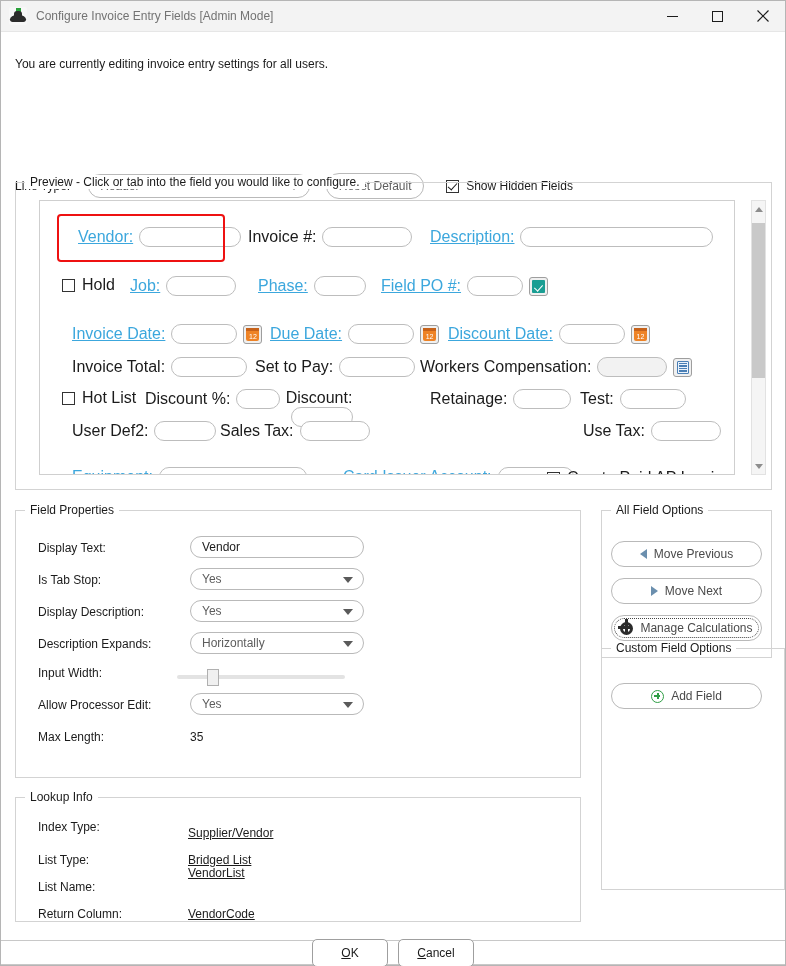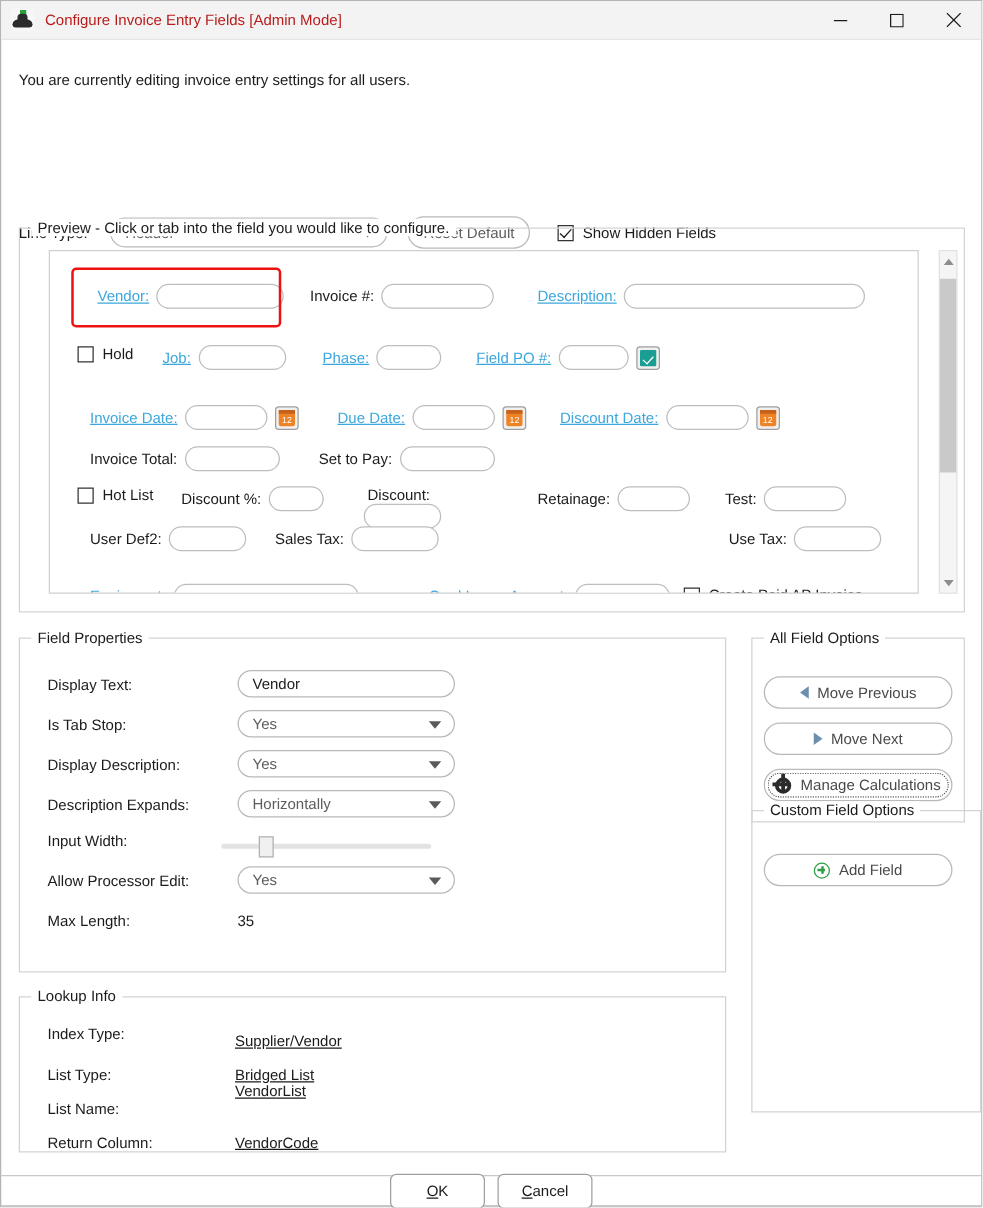--- a/index.html
+++ b/index.html
@@ -40,21 +40,21 @@
   }
   .title-icon .dome {
     position: absolute; left: 5px; right: 5px; top: 4px; height: 7px;
     background: #2b2b2b; border-radius: 3px 3px 0 0;
   }
   .title-icon .flag {
     position: absolute; left: 7px; top: 1px; width: 5px; height: 4px;
     background: #2aa13a;
   }
   .title-text {
-    font-size: 12px; color: #b91c1c; flex: 1 1 auto;
+    font-size: 12px; color: #737373; flex: 1 1 auto;
     white-space: nowrap; overflow: hidden;
   }
   .win-btns { display: flex; height: 31px; }
   .win-btn {
     width: 45px; height: 31px;
     display: flex; align-items: center; justify-content: center;
     color: #1b1b1b;
   }
   .win-btn svg { display: block; }
 
@@ -139,21 +139,21 @@
     border-left: 4px solid transparent; border-right: 4px solid transparent;
   }
   .sbar .arrow.up i { border-bottom: 5px solid #8d8d8d; }
   .sbar .arrow.down i { border-top: 5px solid #8d8d8d; }
   .sbar .thumb {
     position: absolute; left: 0; width: 13px; top: 22px; height: 155px;
     background: #c9c9c9;
   }
 
   .pf { position: absolute; display: flex; align-items: center; }
-  .plabel { font-size: 12px; white-space: nowrap; }
+  .plabel { font-size: 16px; white-space: nowrap; }
   .plabel.link {
     color: #3ca7dd; text-decoration: underline;
   }
   .pinput {
     height: 20px; border: 1px solid #bdbdbd; border-radius: 10px;
     background: #ffffff; margin-left: 6px;
   }
   .pinput.gray { background: #f2f2f2; }
   .pchk { width: 13px; height: 13px; border: 1px solid #333; background: #fff; flex: 0 0 13px; }
   .pchk + .plabel { margin-left: 7px; }
@@ -400,20 +400,32 @@
             </span>
         </div>
 
         <div class="pf" style="left:32px; top:156px;">
           <span class="plabel">Invoice Total:</span>
           <span class="pinput" style="width:76px;"></span>
         </div>
         <div class="pf" style="left:215px; top:156px;">
           <span class="plabel">Set to Pay:</span>
           <span class="pinput" style="width:76px;"></span>
+        </div>
+        <div class="pf" style="left:380px; top:156px;">
+          <span class="plabel">Workers Compensation:</span>
+          <span class="pinput gray" style="width:70px;"></span>
+          <span class="iconbtn">
+              <span class="ico-list">
+                <i></i>
+                <i></i>
+                <i></i>
+                <i></i>
+              </span>
+            </span>
         </div>
 
         <div class="pf" style="left:22px; top:188px;">
           <span class="pchk"></span>
           <span class="plabel">Hot List</span>
         </div>
         <div class="pf" style="left:105px; top:188px;">
           <span class="plabel">Discount %:</span>
           <span class="pinput" style="width:44px;"></span>
         </div>

